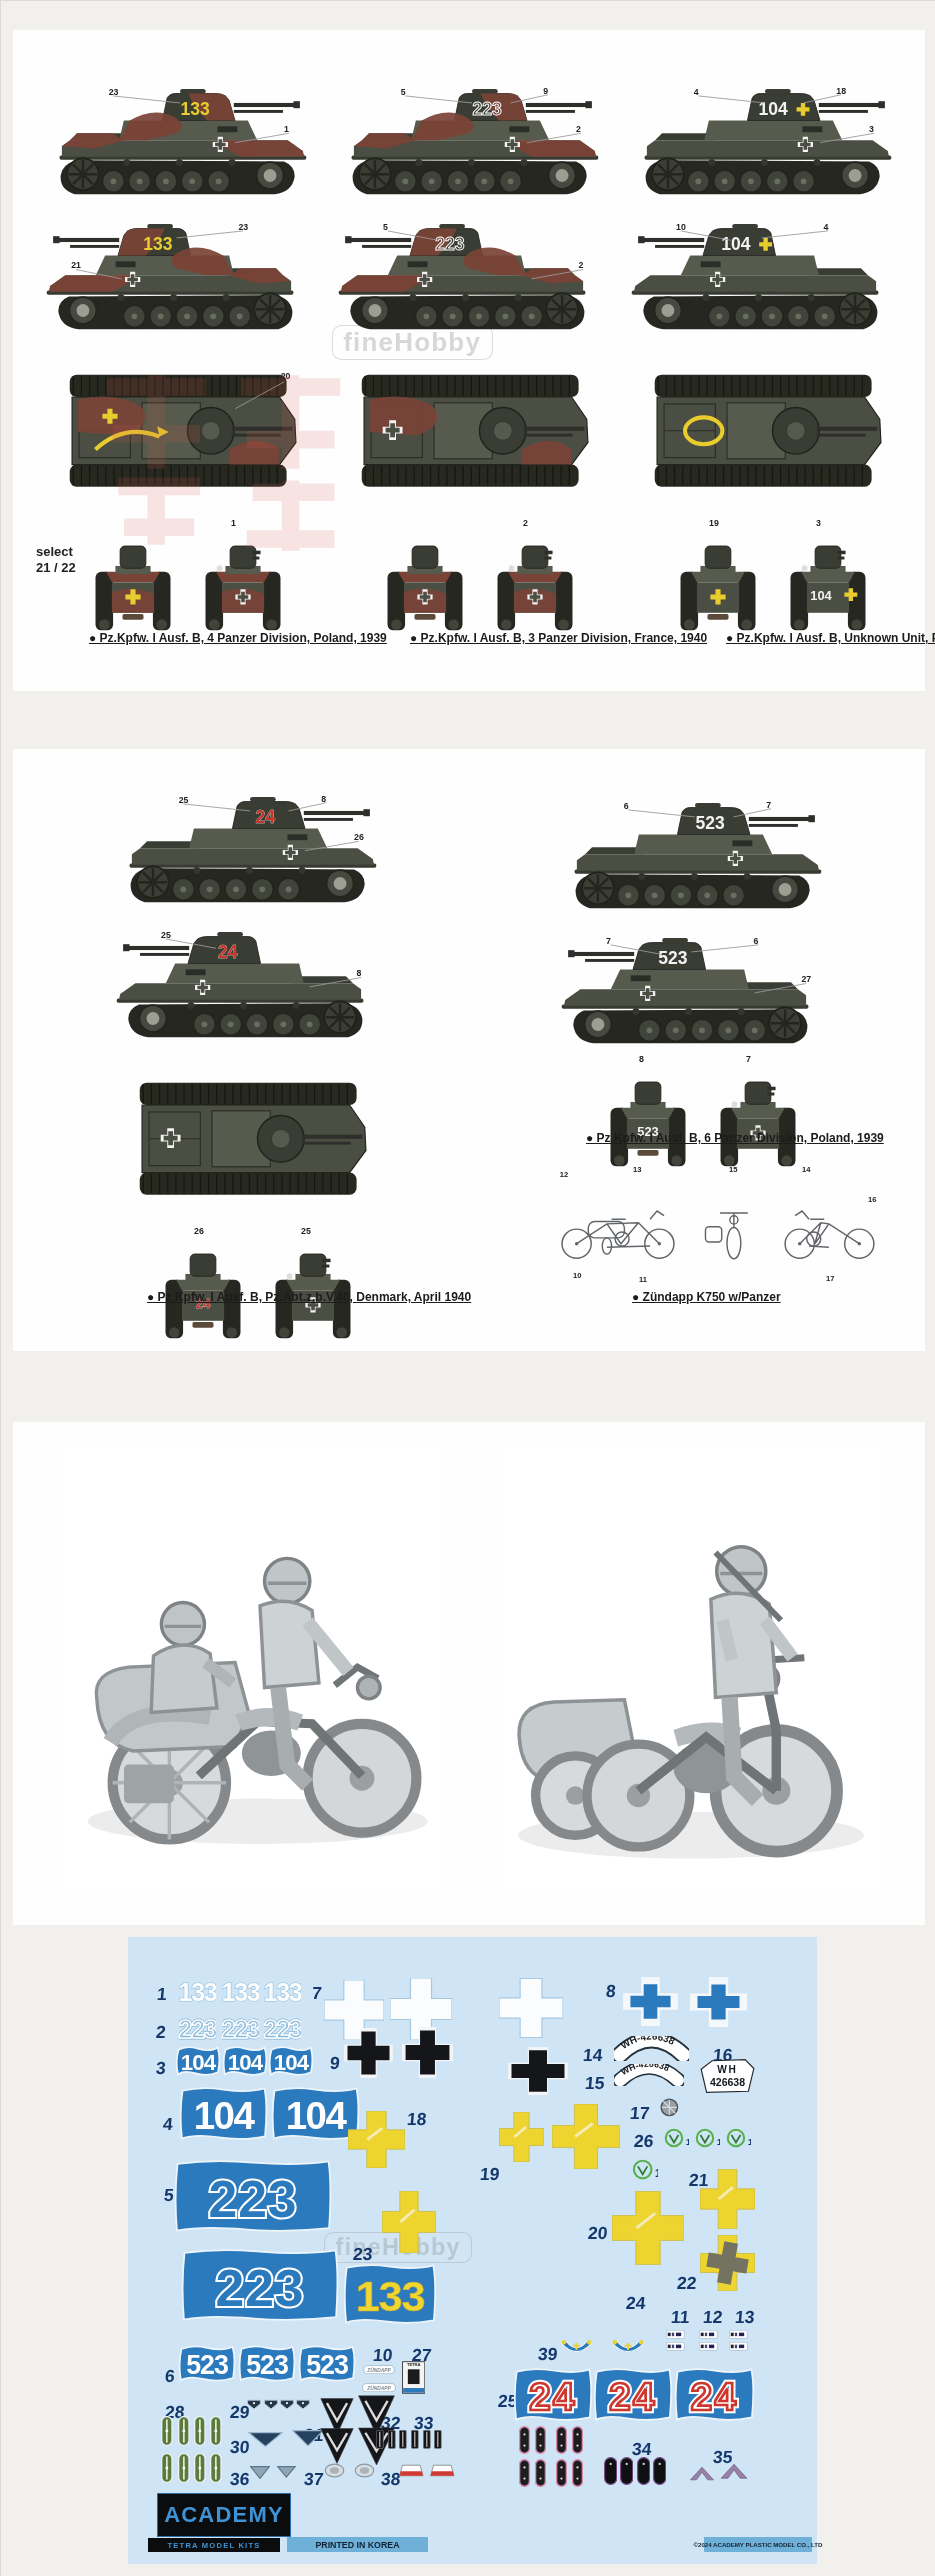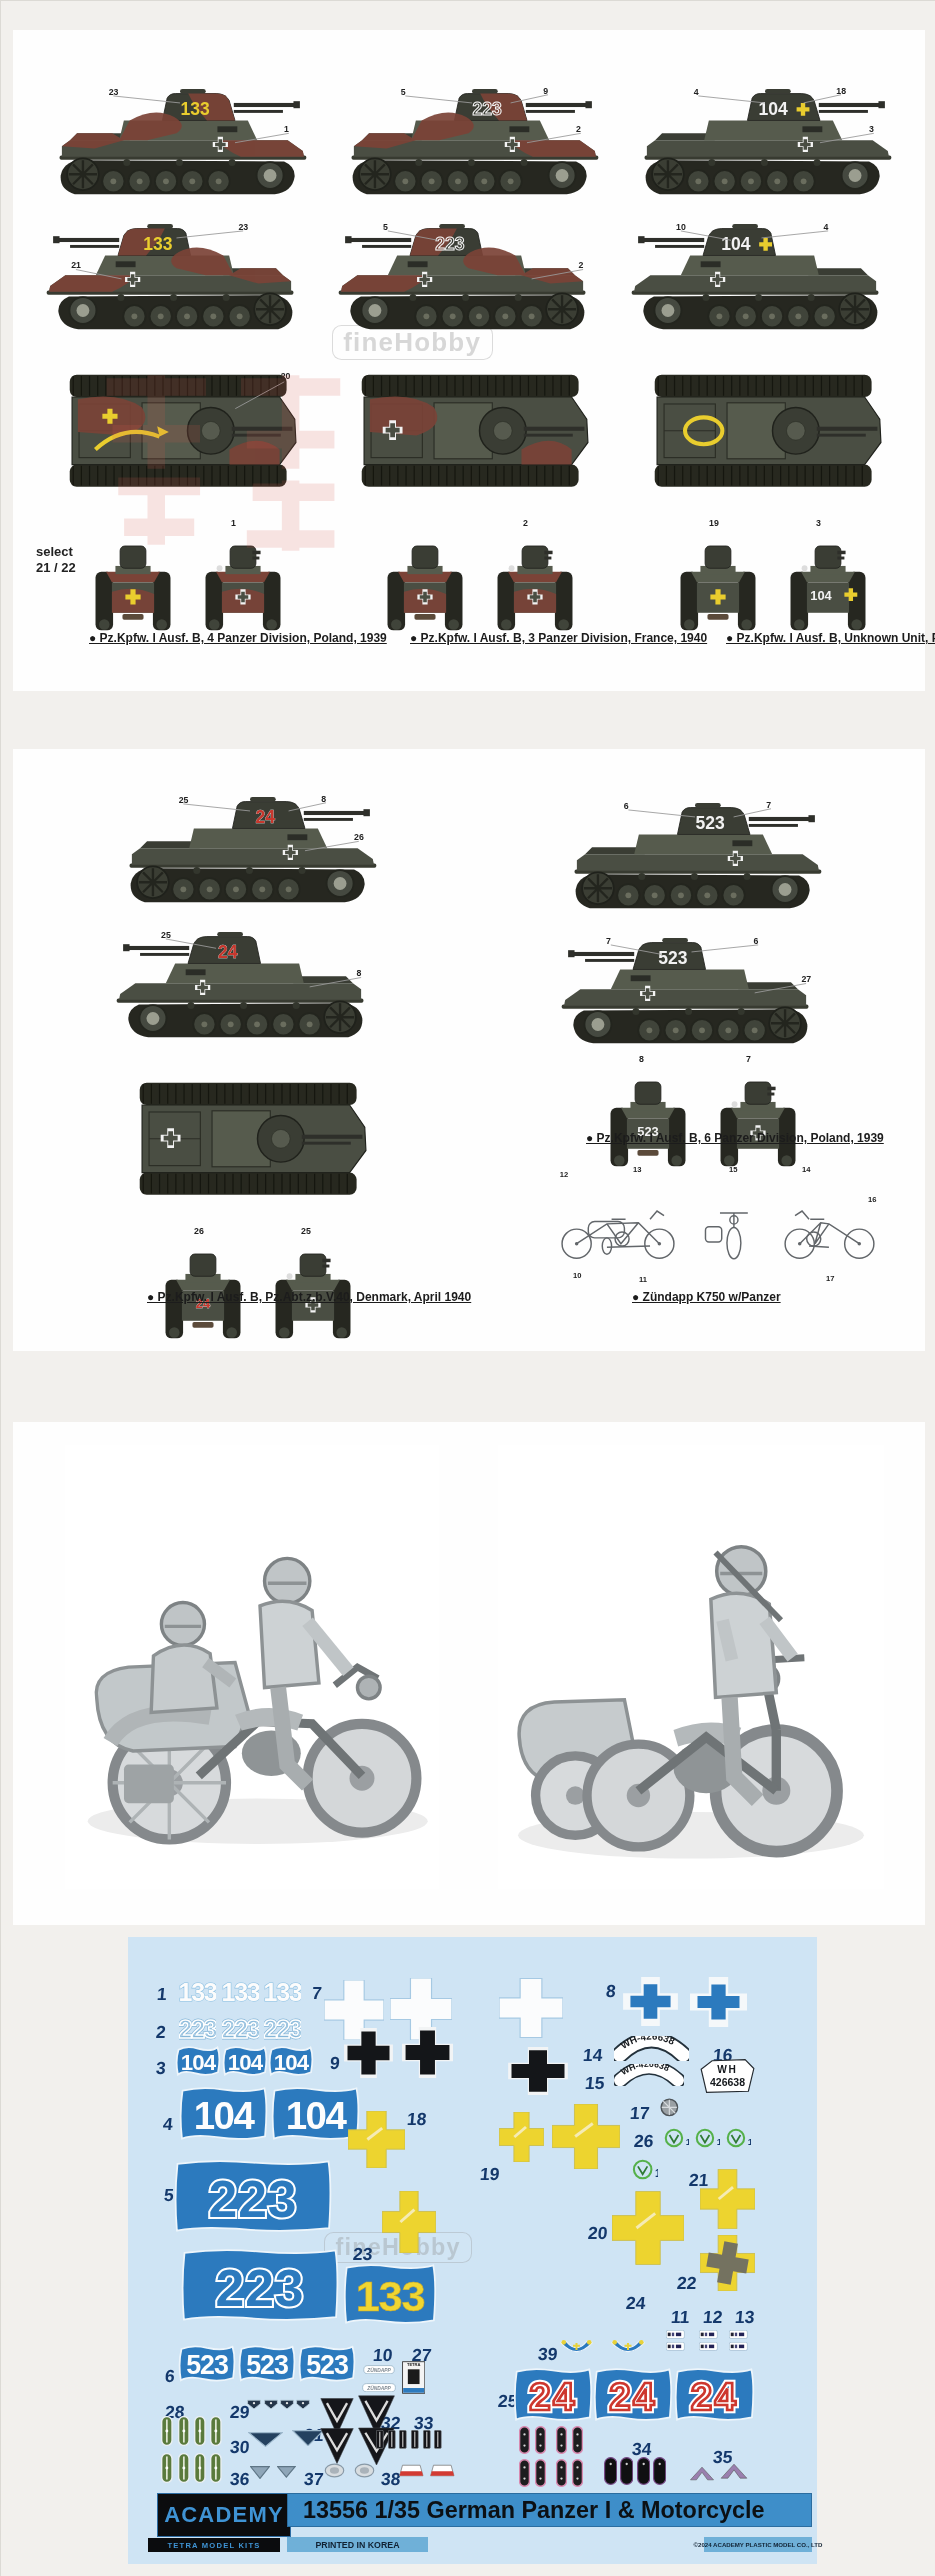--- a/index.html
+++ b/index.html
@@ -1583,18 +1583,17 @@
           <circle cx="8" cy="11" r="4" fill="#e8d23a"></circle>
           <circle cx="54" cy="11" r="4" fill="#e8d23a"></circle>
           <path d="M31 12V24M25 17H37" stroke="#e8d23a" stroke-width="3.5"></path>
         </svg>
       </div>
     </div>
   <div id="brand-logo">
       <span>ACADEMY</span>
     </div>
   <div id="brand-strip">TETRA MODEL KITS</div>
-  <div id="kit-title">13556 1/35 German Panzer I &amp; Motorcycle</div>
   <div id="printed-box">PRINTED IN KOREA</div>
   <div id="copyright-box">©2024 ACADEMY PLASTIC MODEL CO., LTD</div>
 
 </div>
 
 
 </body></html>

